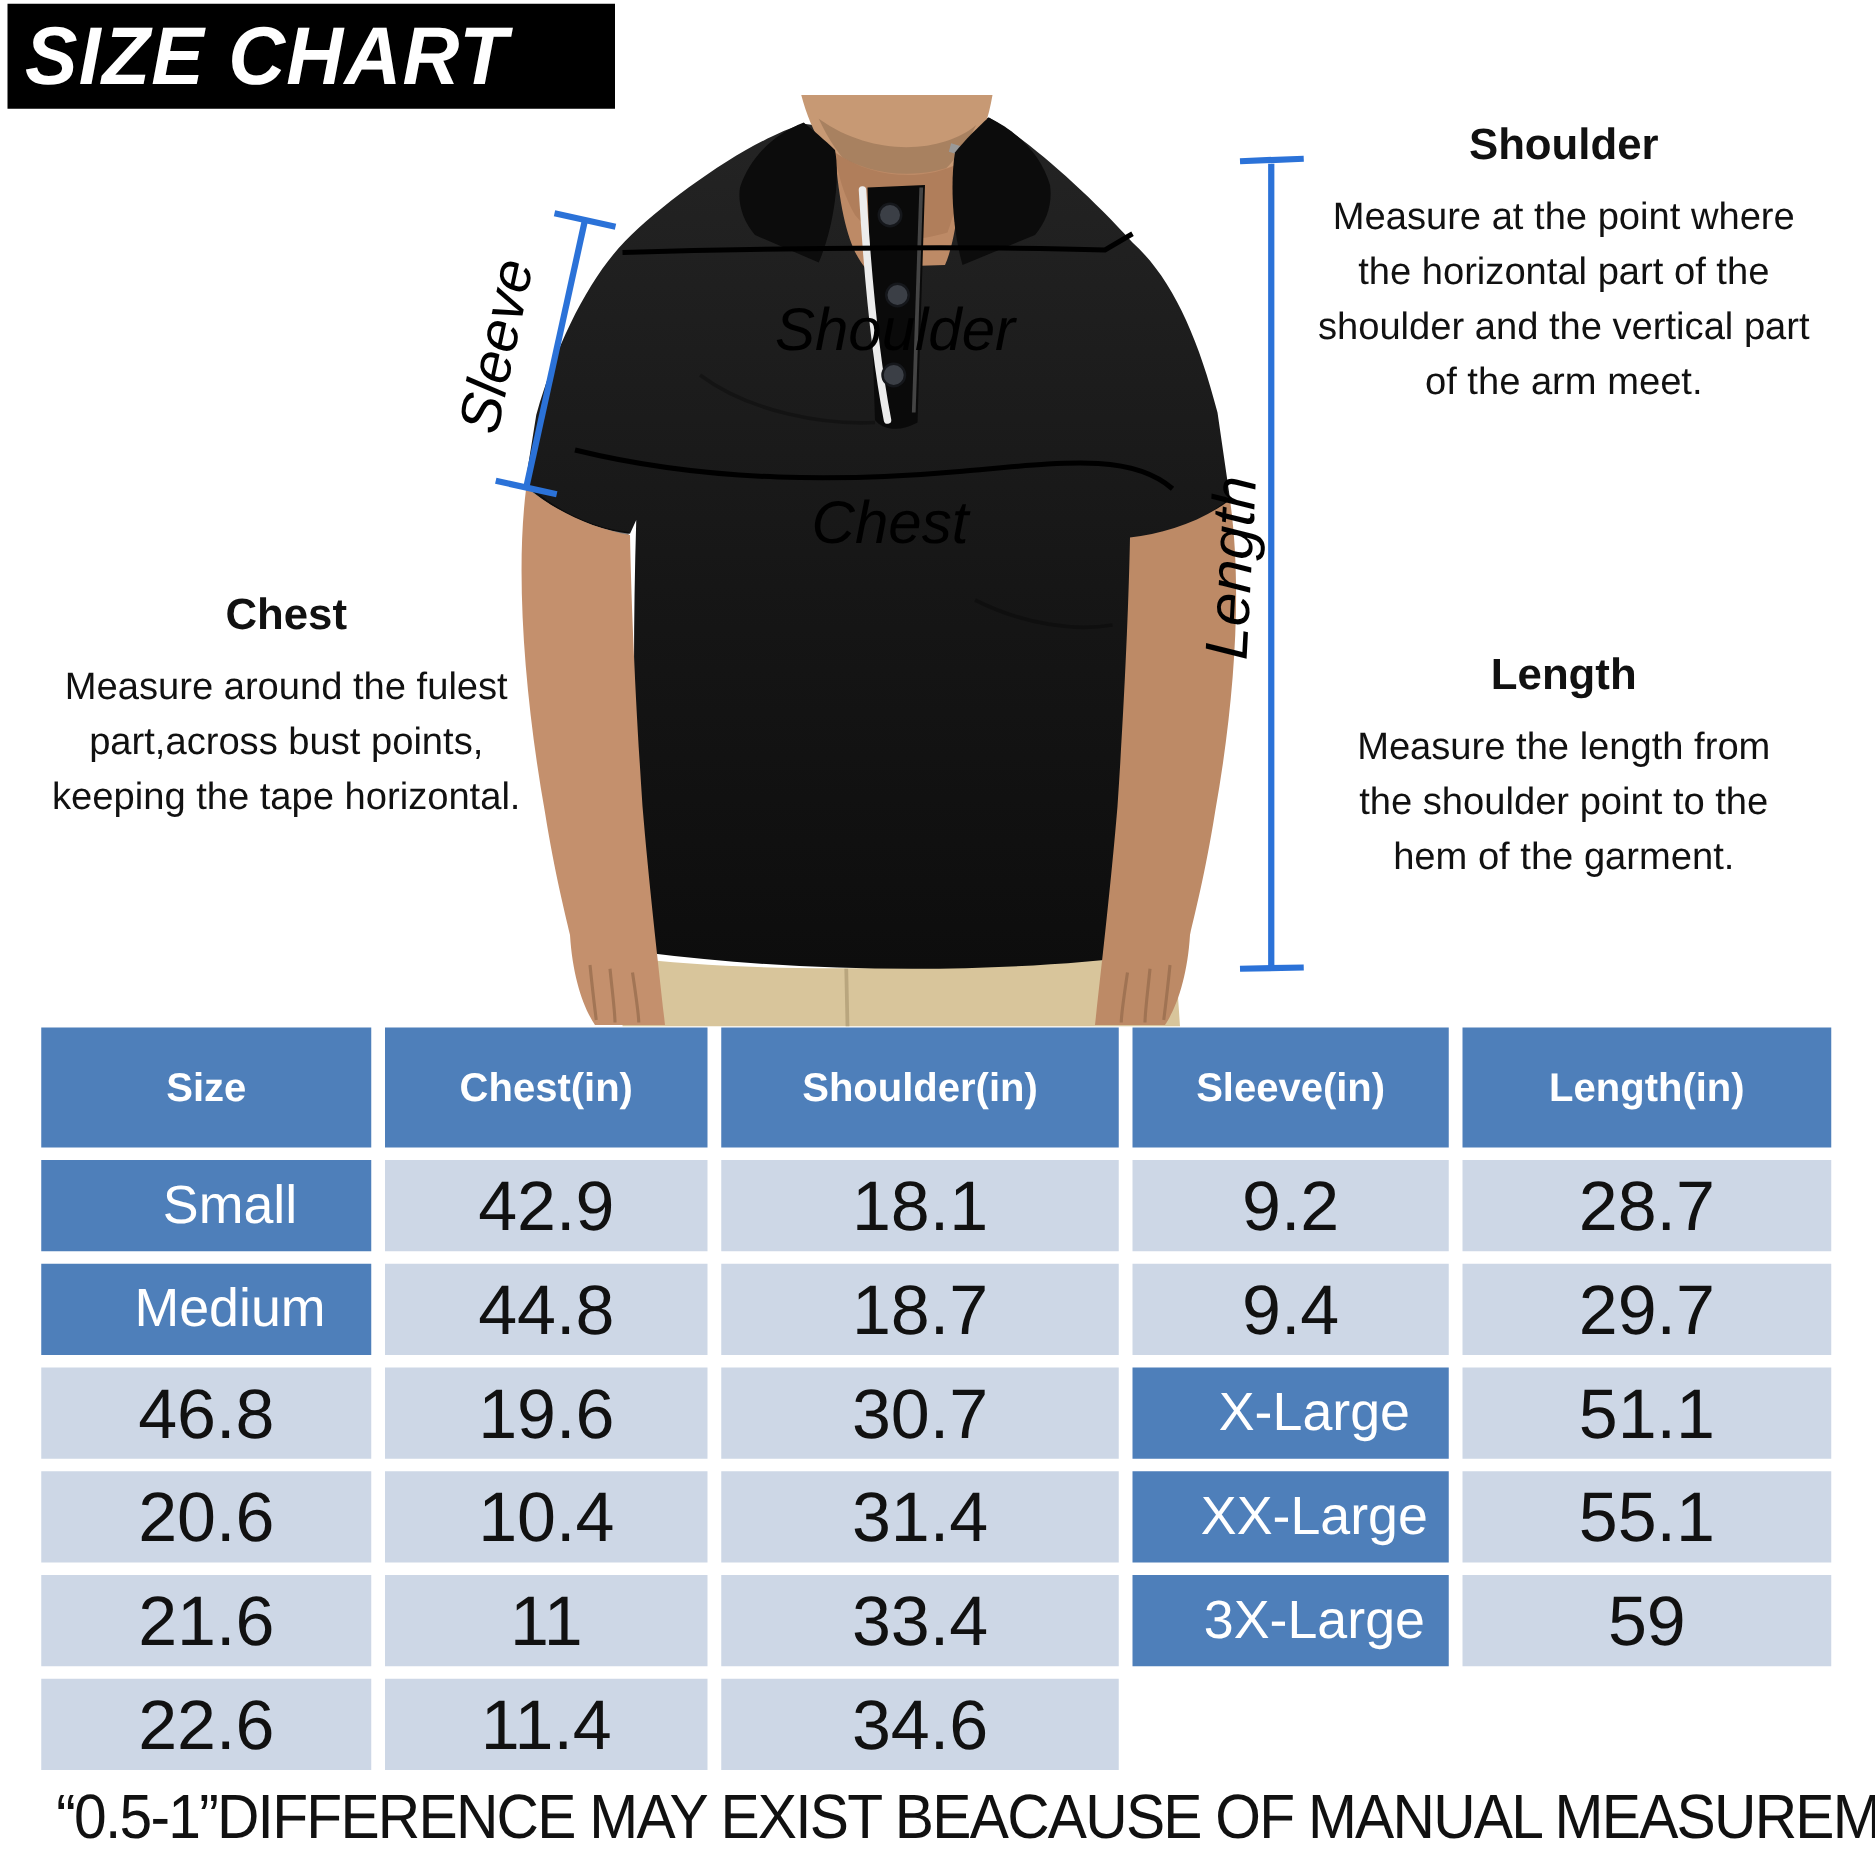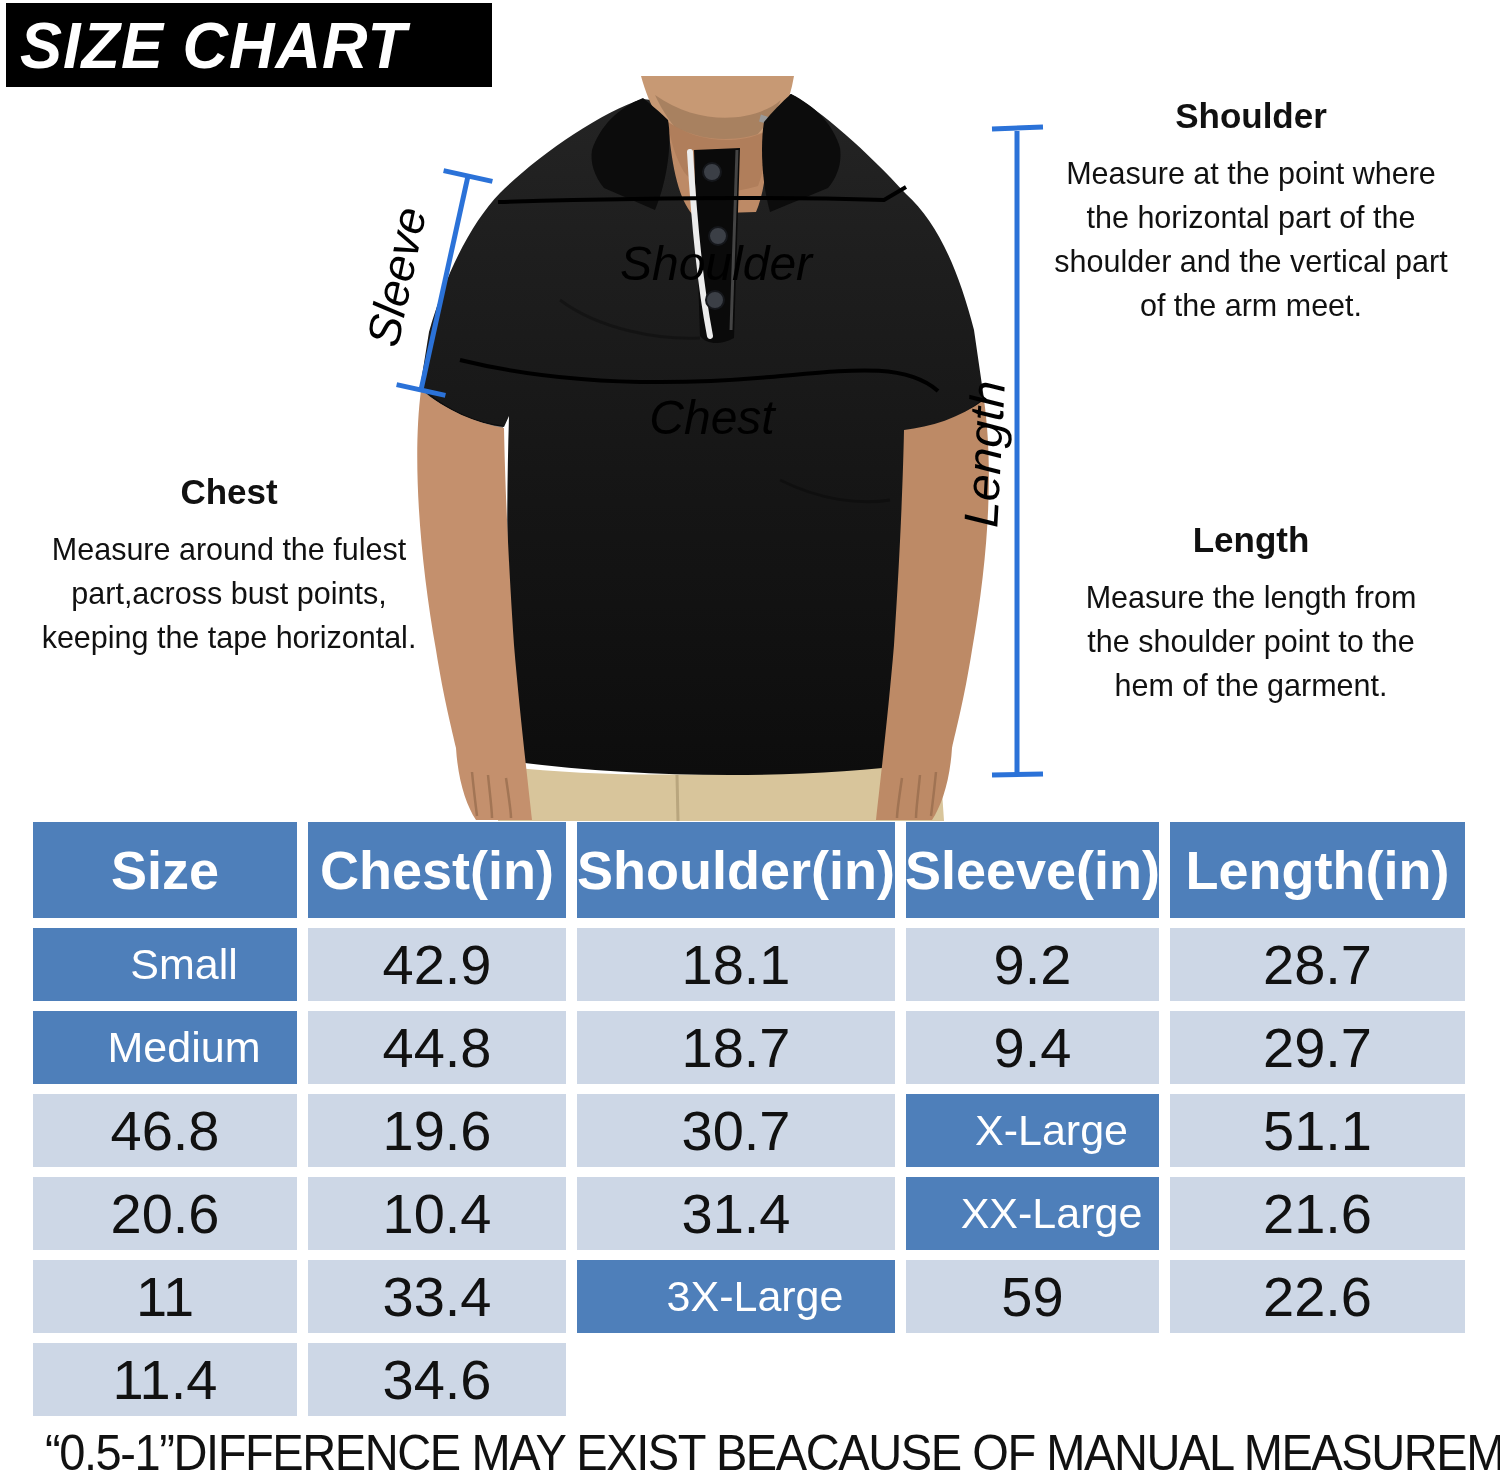--- a/index.html
+++ b/index.html
@@ -26,21 +26,21 @@
   .diagram{position:absolute;left:0;top:0;width:1500px;height:1481px;}
   
   .size-table{
     position:absolute;left:33px;top:822px;width:1432px;
     display:grid;
     grid-template-columns:264px 258px 318px 253px 295px;
     grid-template-rows:96px repeat(6,73px);
     column-gap:11px;row-gap:10px;
   }
   .cell{display:flex;align-items:center;justify-content:center;}
-  .th-cell{background:var(--table-header-bg,#4e7fba);color:#fff;font-size:54px;font-weight:bold;}
+  .th-cell{background:var(--table-header-bg,#4e7fba);color:#fff;font-size:32px;font-weight:bold;}
   .label-cell{background:var(--table-header-bg,#4e7fba);color:#fff;font-size:43px;padding-left:38px;}
   .data-cell{background:var(--table-cell-bg,#cdd7e6);color:#111;font-size:56px;}
   
   .footer-note{
     position:absolute;left:0;top:1424px;width:1500px;text-align:center;
     font-size:50px;color:#111;letter-spacing:-1.5px;
     transform:scaleX(.94);transform-origin:center;white-space:nowrap;
   }
 </style>
 </head>
@@ -173,20 +173,21 @@
       <div class="cell data-cell">29.7</div>
       <div class="cell data-cell">46.8</div>
       <div class="cell data-cell">19.6</div>
       <div class="cell data-cell">30.7</div>
       <div class="cell label-cell">X-Large</div>
       <div class="cell data-cell">51.1</div>
       <div class="cell data-cell">20.6</div>
       <div class="cell data-cell">10.4</div>
       <div class="cell data-cell">31.4</div>
       <div class="cell label-cell">XX-Large</div>
+      <div class="cell data-cell">55.1</div>
       <div class="cell data-cell">21.6</div>
       <div class="cell data-cell">11</div>
       <div class="cell data-cell">33.4</div>
       <div class="cell label-cell">3X-Large</div>
       <div class="cell data-cell">59</div>
       <div class="cell data-cell">22.6</div>
       <div class="cell data-cell">11.4</div>
       <div class="cell data-cell">34.6</div>
     </div>
 

